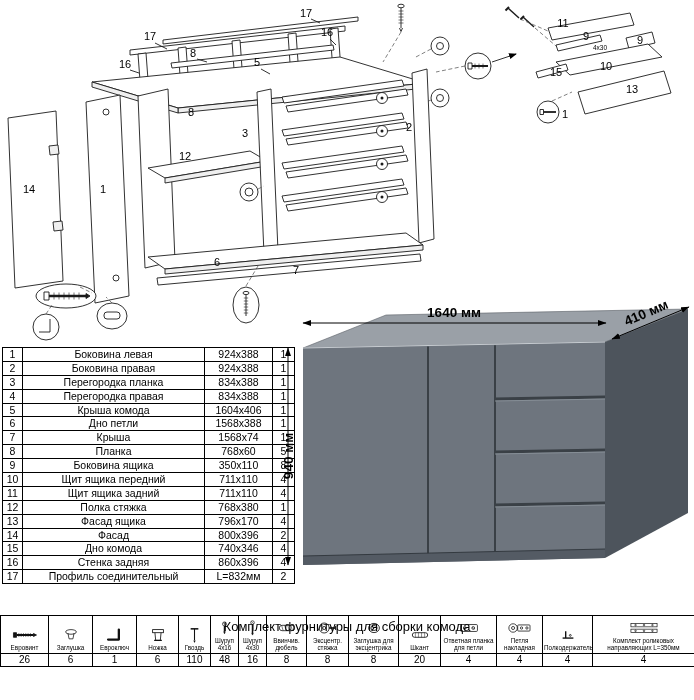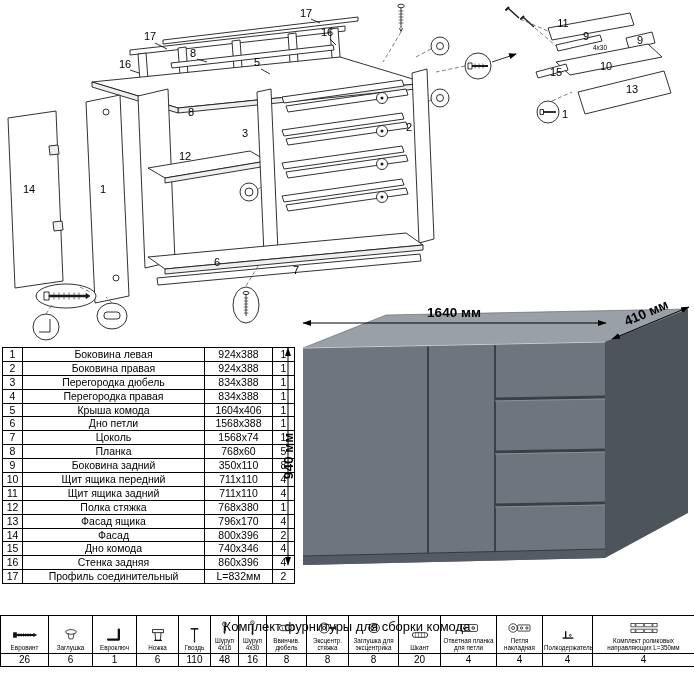--- a/index.html
+++ b/index.html
@@ -254,21 +254,21 @@
 
         <tr>
           <td class="c">2</td>
           <td class="nm">Боковина правая</td>
           <td class="c">924x388</td>
           <td class="c">1</td>
         </tr>
 
         <tr>
           <td class="c">3</td>
-          <td class="nm">Перегородка дюбель</td>
+          <td class="nm">Перегородка планка</td>
           <td class="c">834x388</td>
           <td class="c">1</td>
         </tr>
 
         <tr>
           <td class="c">4</td>
           <td class="nm">Перегородка правая</td>
           <td class="c">834x388</td>
           <td class="c">1</td>
         </tr>
@@ -282,35 +282,35 @@
 
         <tr>
           <td class="c">6</td>
           <td class="nm">Дно петли</td>
           <td class="c">1568x388</td>
           <td class="c">1</td>
         </tr>
 
         <tr>
           <td class="c">7</td>
-          <td class="nm">Цоколь</td>
+          <td class="nm">Крыша</td>
           <td class="c">1568x74</td>
           <td class="c">1</td>
         </tr>
 
         <tr>
           <td class="c">8</td>
           <td class="nm">Планка</td>
           <td class="c">768x60</td>
           <td class="c">5</td>
         </tr>
 
         <tr>
           <td class="c">9</td>
-          <td class="nm">Боковина задний</td>
+          <td class="nm">Боковина ящика</td>
           <td class="c">350x110</td>
           <td class="c">8</td>
         </tr>
 
         <tr>
           <td class="c">10</td>
           <td class="nm">Щит ящика передний</td>
           <td class="c">711x110</td>
           <td class="c">4</td>
         </tr>

